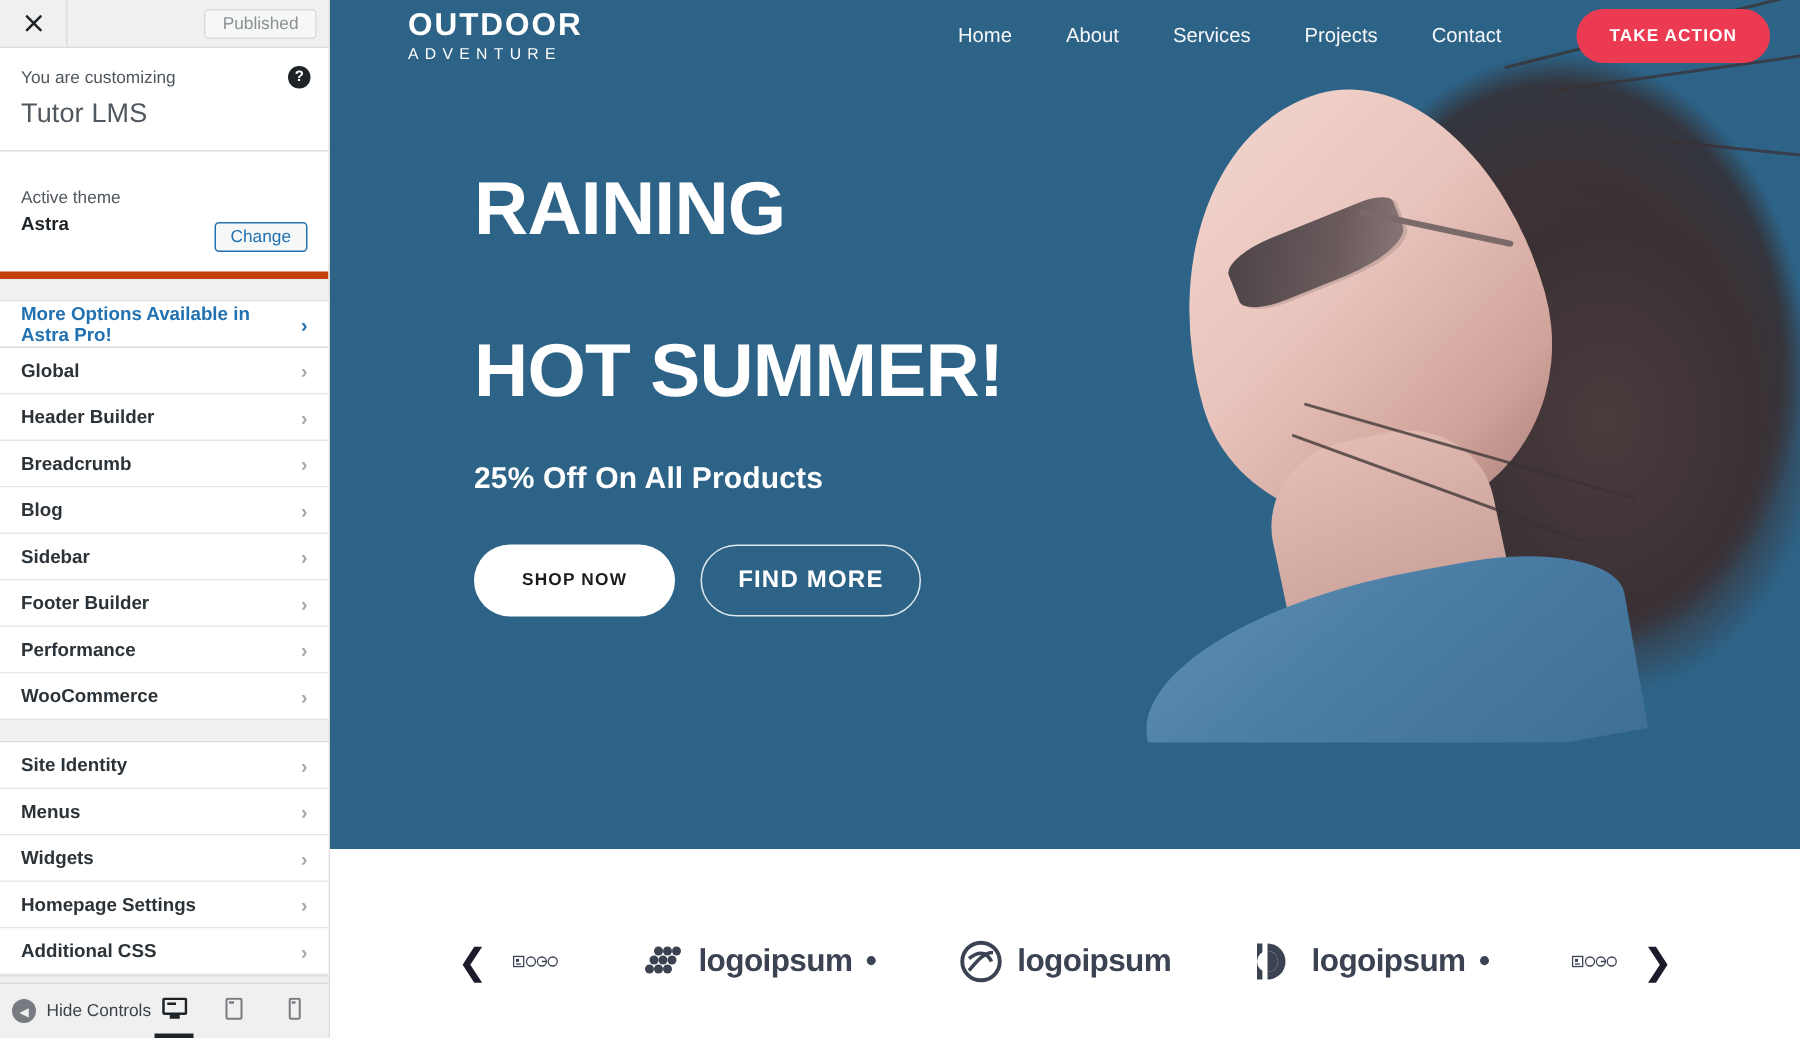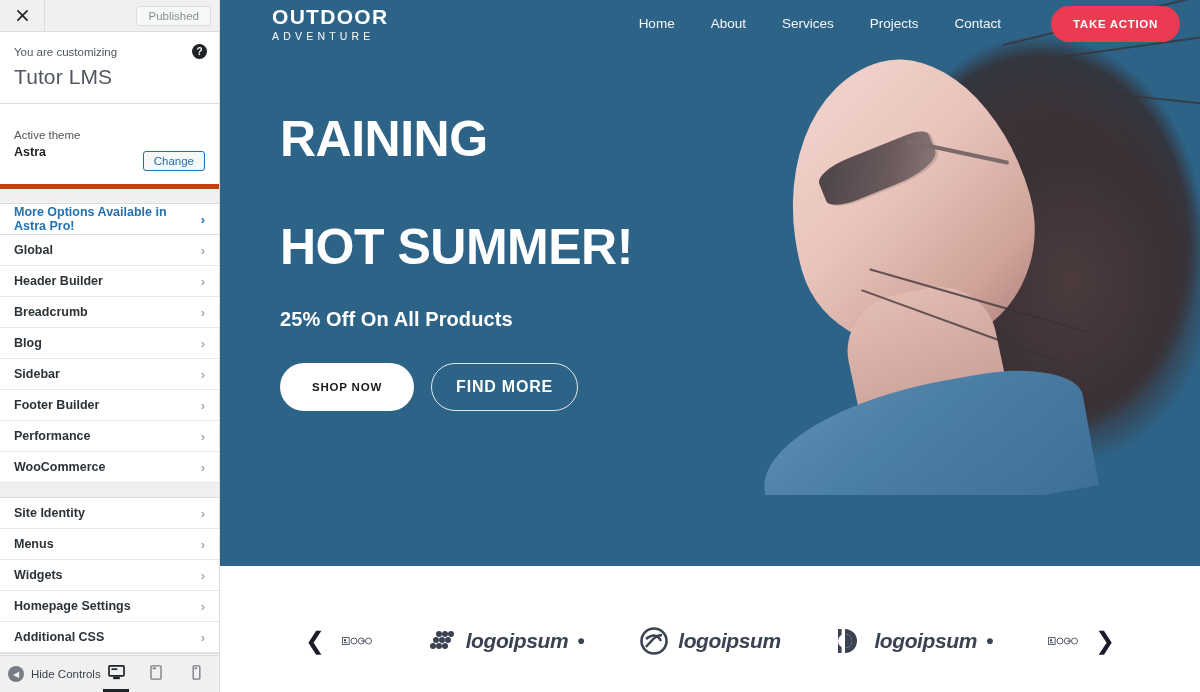--- a/index.html
+++ b/index.html
@@ -40,21 +40,21 @@
     border-radius: 3px; cursor: default;
   }
 
   .cz-scroll { flex: 1; overflow: hidden; background: #f0f0f1; }
 
   .cz-info {
     background: #fff; border-bottom: 1px solid #dcdcde;
     padding: 12px 14px 14px 14px; position: relative;
   }
   .cz-info-sub { font-size: 11.5px; color: #50575e; line-height: 1.5; }
-  .cz-info-title { font-size: 21px; color: #50575e; margin-top: 4px; font-weight: 400; letter-spacing: .1px;}
+  .cz-info-title { font-size: 18px; color: #50575e; margin-top: 4px; font-weight: 400; letter-spacing: .1px;}
   .cz-help {
     position: absolute; right: 12px; top: 12px;
     width: 15px; height: 15px; border-radius: 50%;
     background: #1d2327; color: #fff; font-size: 10px; font-weight: 700;
     display: flex; align-items: center; justify-content: center; cursor: pointer;
   }
 
   .cz-theme {
     background: #fff; border-bottom: 5px solid #c2410c;
     padding: 11px 14px 13px 14px;
@@ -174,21 +174,21 @@
   .logo-bot { font-size: 10.5px; font-weight: 400; letter-spacing: 4.2px; margin-top: 4px; }
   .nav { margin-left: auto; display: flex; align-items: center; gap: 36px; }
   .nav a { color: #f4f6f8; font-size: 13.5px; text-decoration: none; }
   .cta {
     background: #ec3a52; color: #fff;
     font-size: 11.5px; font-weight: 800; letter-spacing: .7px;
     padding: 12px 22px; border-radius: 22px; margin-left: 14px;
     border: none; cursor: pointer; font-family: inherit;
   }
 
-  .hero-body { position: relative; z-index: 5; padding-left: 60px; padding-top: 65px; }
+  .hero-body { position: relative; z-index: 5; padding-left: 96px; padding-top: 65px; }
   .hero-h1 {
     color: #fff; font-size: 50px; font-weight: 800;
     line-height: 1.08; letter-spacing: -0.5px; max-width: 560px;
   }
   .hero-sub {
     color: #fff; font-size: 20px; font-weight: 700;
     margin-top: 34px; letter-spacing: .1px;
   }
   .hero-btns { display: flex; gap: 17px; margin-top: 32px; }
   .btn-solid {
@@ -205,21 +205,21 @@
   
   .logos {
     height: 150px; background: #fff;
     display: flex; align-items: center; padding: 0 80px;
   }
   .car-arrow {
     width: 30px; font-size: 24px; color: #1b1b2b; cursor: pointer;
     display: flex; align-items: center; justify-content: center; font-weight: 300;
   }
   .logo-track { flex: 1; display: flex; align-items: center; justify-content: space-between; padding: 0 12px; }
-  .brand { display: flex; align-items: center; gap: 9px; color: #3b4252; font-style: italic; }
+  .brand { display: flex; align-items: center; gap: 9px; color: #3b4252; }
   .brand-text { font-size: 21px; font-weight: 800; letter-spacing: -.4px; }
   .brand-dot { font-size: 21px; font-weight: 800; }
   .mark { width: 30px; height: 30px; }
 
   .products { display: flex; gap: 28px; padding: 0 80px; }
   .product { flex: 1; height: 60px; overflow: hidden; }
   .p1 { background: linear-gradient(100deg,#b79099 0%,#c39aa0 30%,#6a5347 52%,#8a6d5c 62%,#bf9aa0 85%,#c7a0a6 100%); }
   .p2 { background: linear-gradient(90deg,#4e9ab5 0%,#4e9ab5 37%,#16253f 38.5%,#16253f 39.5%,#4e9ab5 41%,#4e9ab5 100%); }
   .p3 { background: linear-gradient(100deg,#c09aa2 0%,#c09aa2 36%,#e8e2e2 41%,#e0304f 48%,#251f22 58%,#e5295c 70%,#d43a63 84%,#dba8b2 100%); }
 </style>

